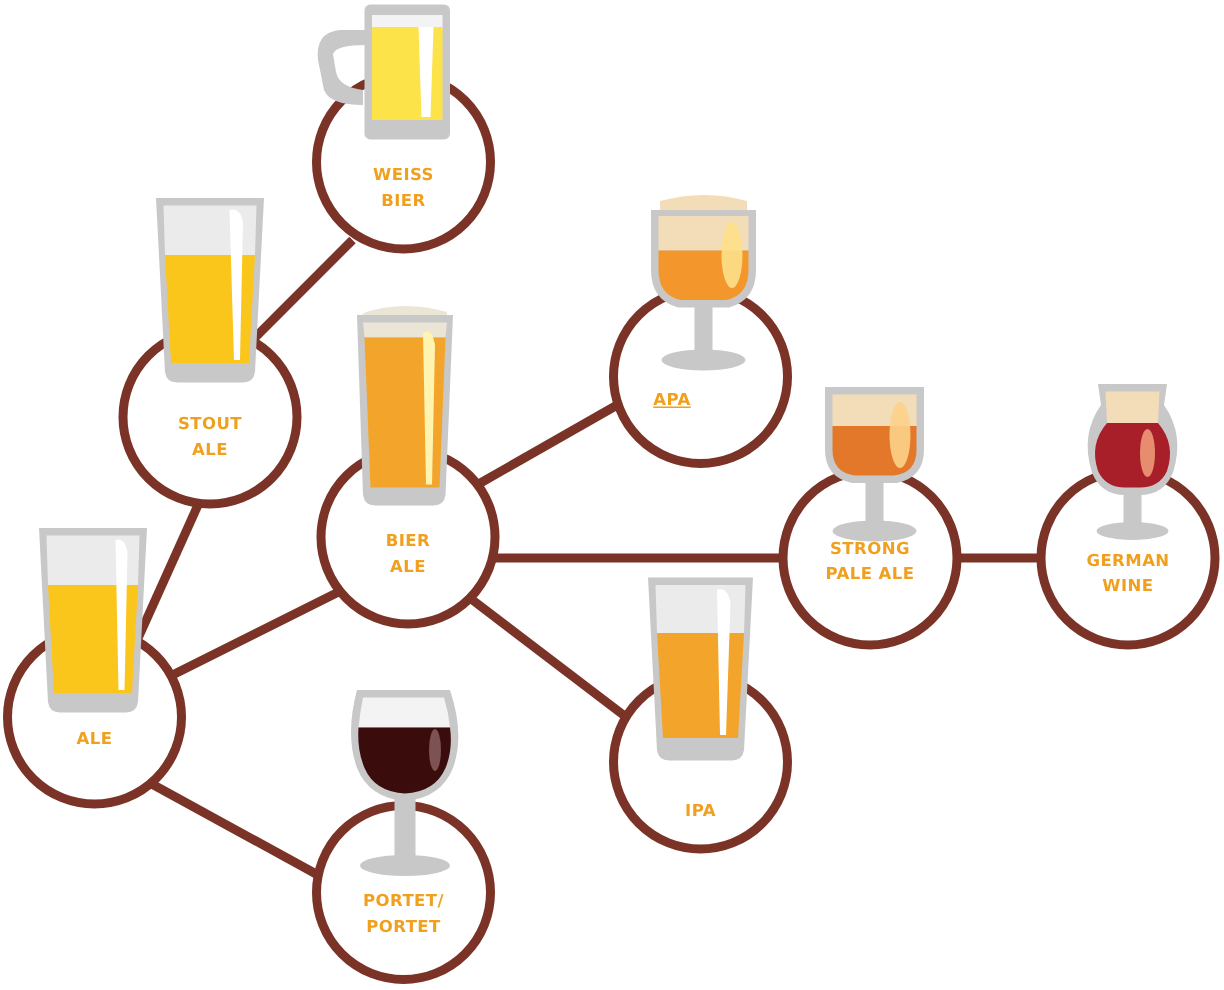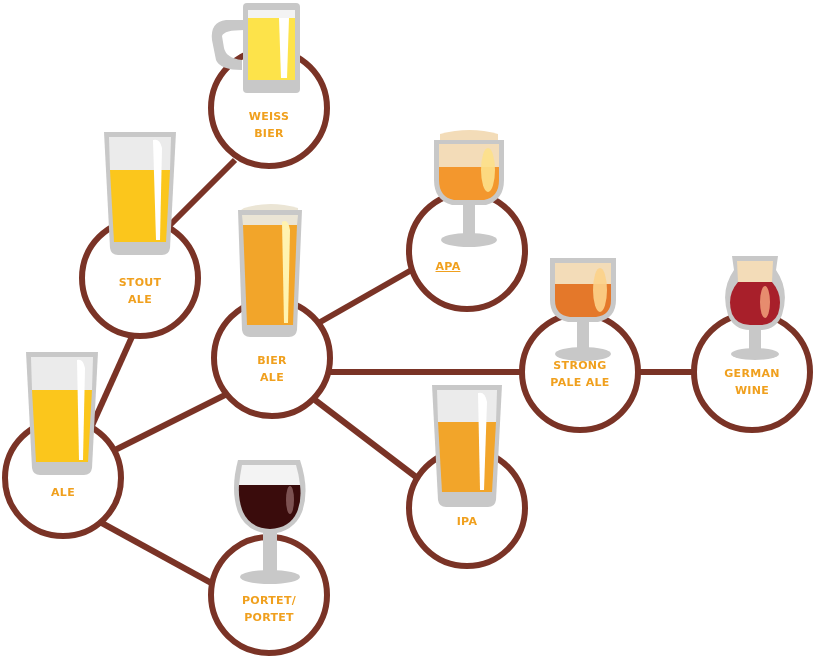--- a/index.html
+++ b/index.html
@@ -111,19 +111,19 @@
 </svg>
 
 <div class="label" style="left:63px; top:484px;">ALE</div>
 <div class="label" style="left:140px; top:274px;">STOUT
 ALE</div>
 <div class="label" style="left:269px; top:108px;">WEISS
 BIER</div>
 <div class="label" style="left:272px; top:352px;">BIER
 ALE</div>
 <div class="label" style="left:448px; top:258px;text-decoration:underline;">APA</div>
-<div class="label" style="left:467px; top:513px;">IPA</div>
+<div class="label" style="left:467px; top:532px;">IPA</div>
 <div class="label" style="left:580px; top:357px;">STRONG
 PALE ALE</div>
 <div class="label" style="left:752px; top:365px;">GERMAN
 WINE</div>
 <div class="label" style="left:269px; top:592px;">PORTET/
 PORTET</div>
 
 </body></html>

